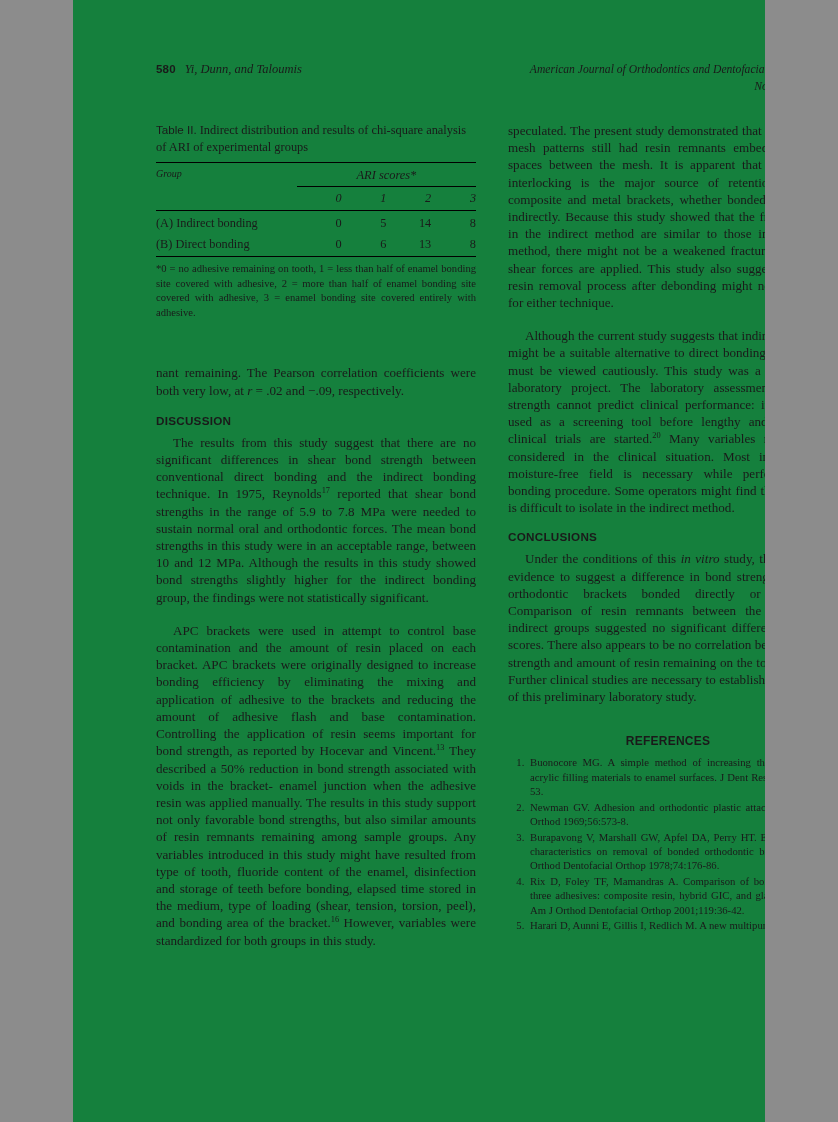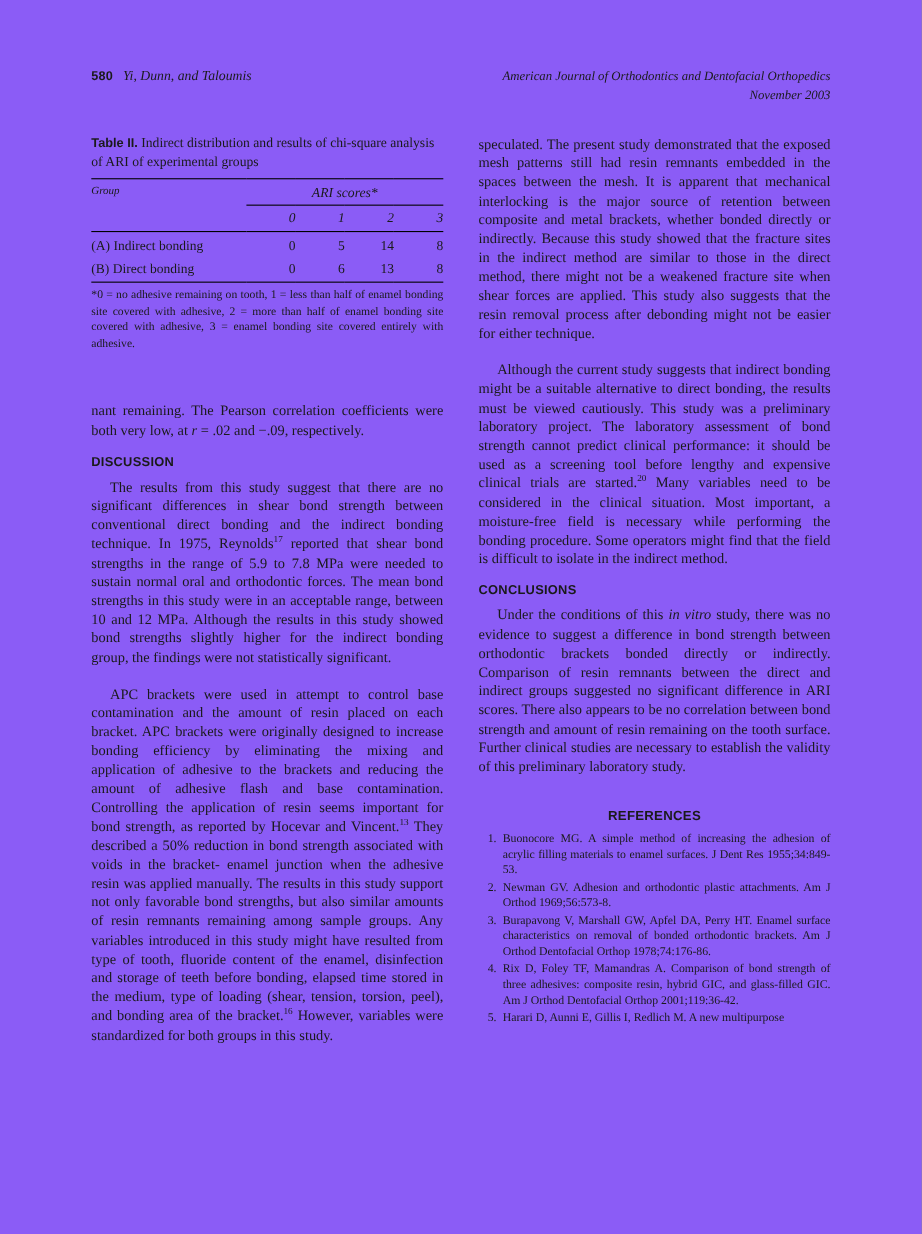--- a/index.html
+++ b/index.html
@@ -2,23 +2,23 @@
 <html><head>
 <meta charset="utf-8">
 <style>
   html, body {
     margin: 0;
     padding: 0;
     background: #8c8c8c;
   }
   .page {
     position: relative;
-    width: 838px;
+    width: 692px;
     height: 1122px;
-    background: #8b5cf6;
+    background: #15803d;
     margin: 0 auto;
     overflow: hidden;
     font-family: "Liberation Serif", "DejaVu Serif", serif;
     color: #1a1a1a;
   }
 
   
   .runhead {
     position: absolute;
     left: 83px;
@@ -62,21 +62,21 @@
   
   .table-block { margin-bottom: 0; }
   .table-caption {
     font-size: 12.4px;
     line-height: 1.33;
     margin: 0 0 7px 0;
     text-indent: 0;
   }
   .table-caption .tlabel {
     font-family: "Liberation Sans", sans-serif;
-    font-weight: bold;
+    font-weight: normal;
     font-size: 11.6px;
   }
   table.data {
     border-collapse: collapse;
     width: 100%;
     font-size: 12.2px;
   }
   table.data td, table.data th {
     padding: 0;
     font-weight: normal;

